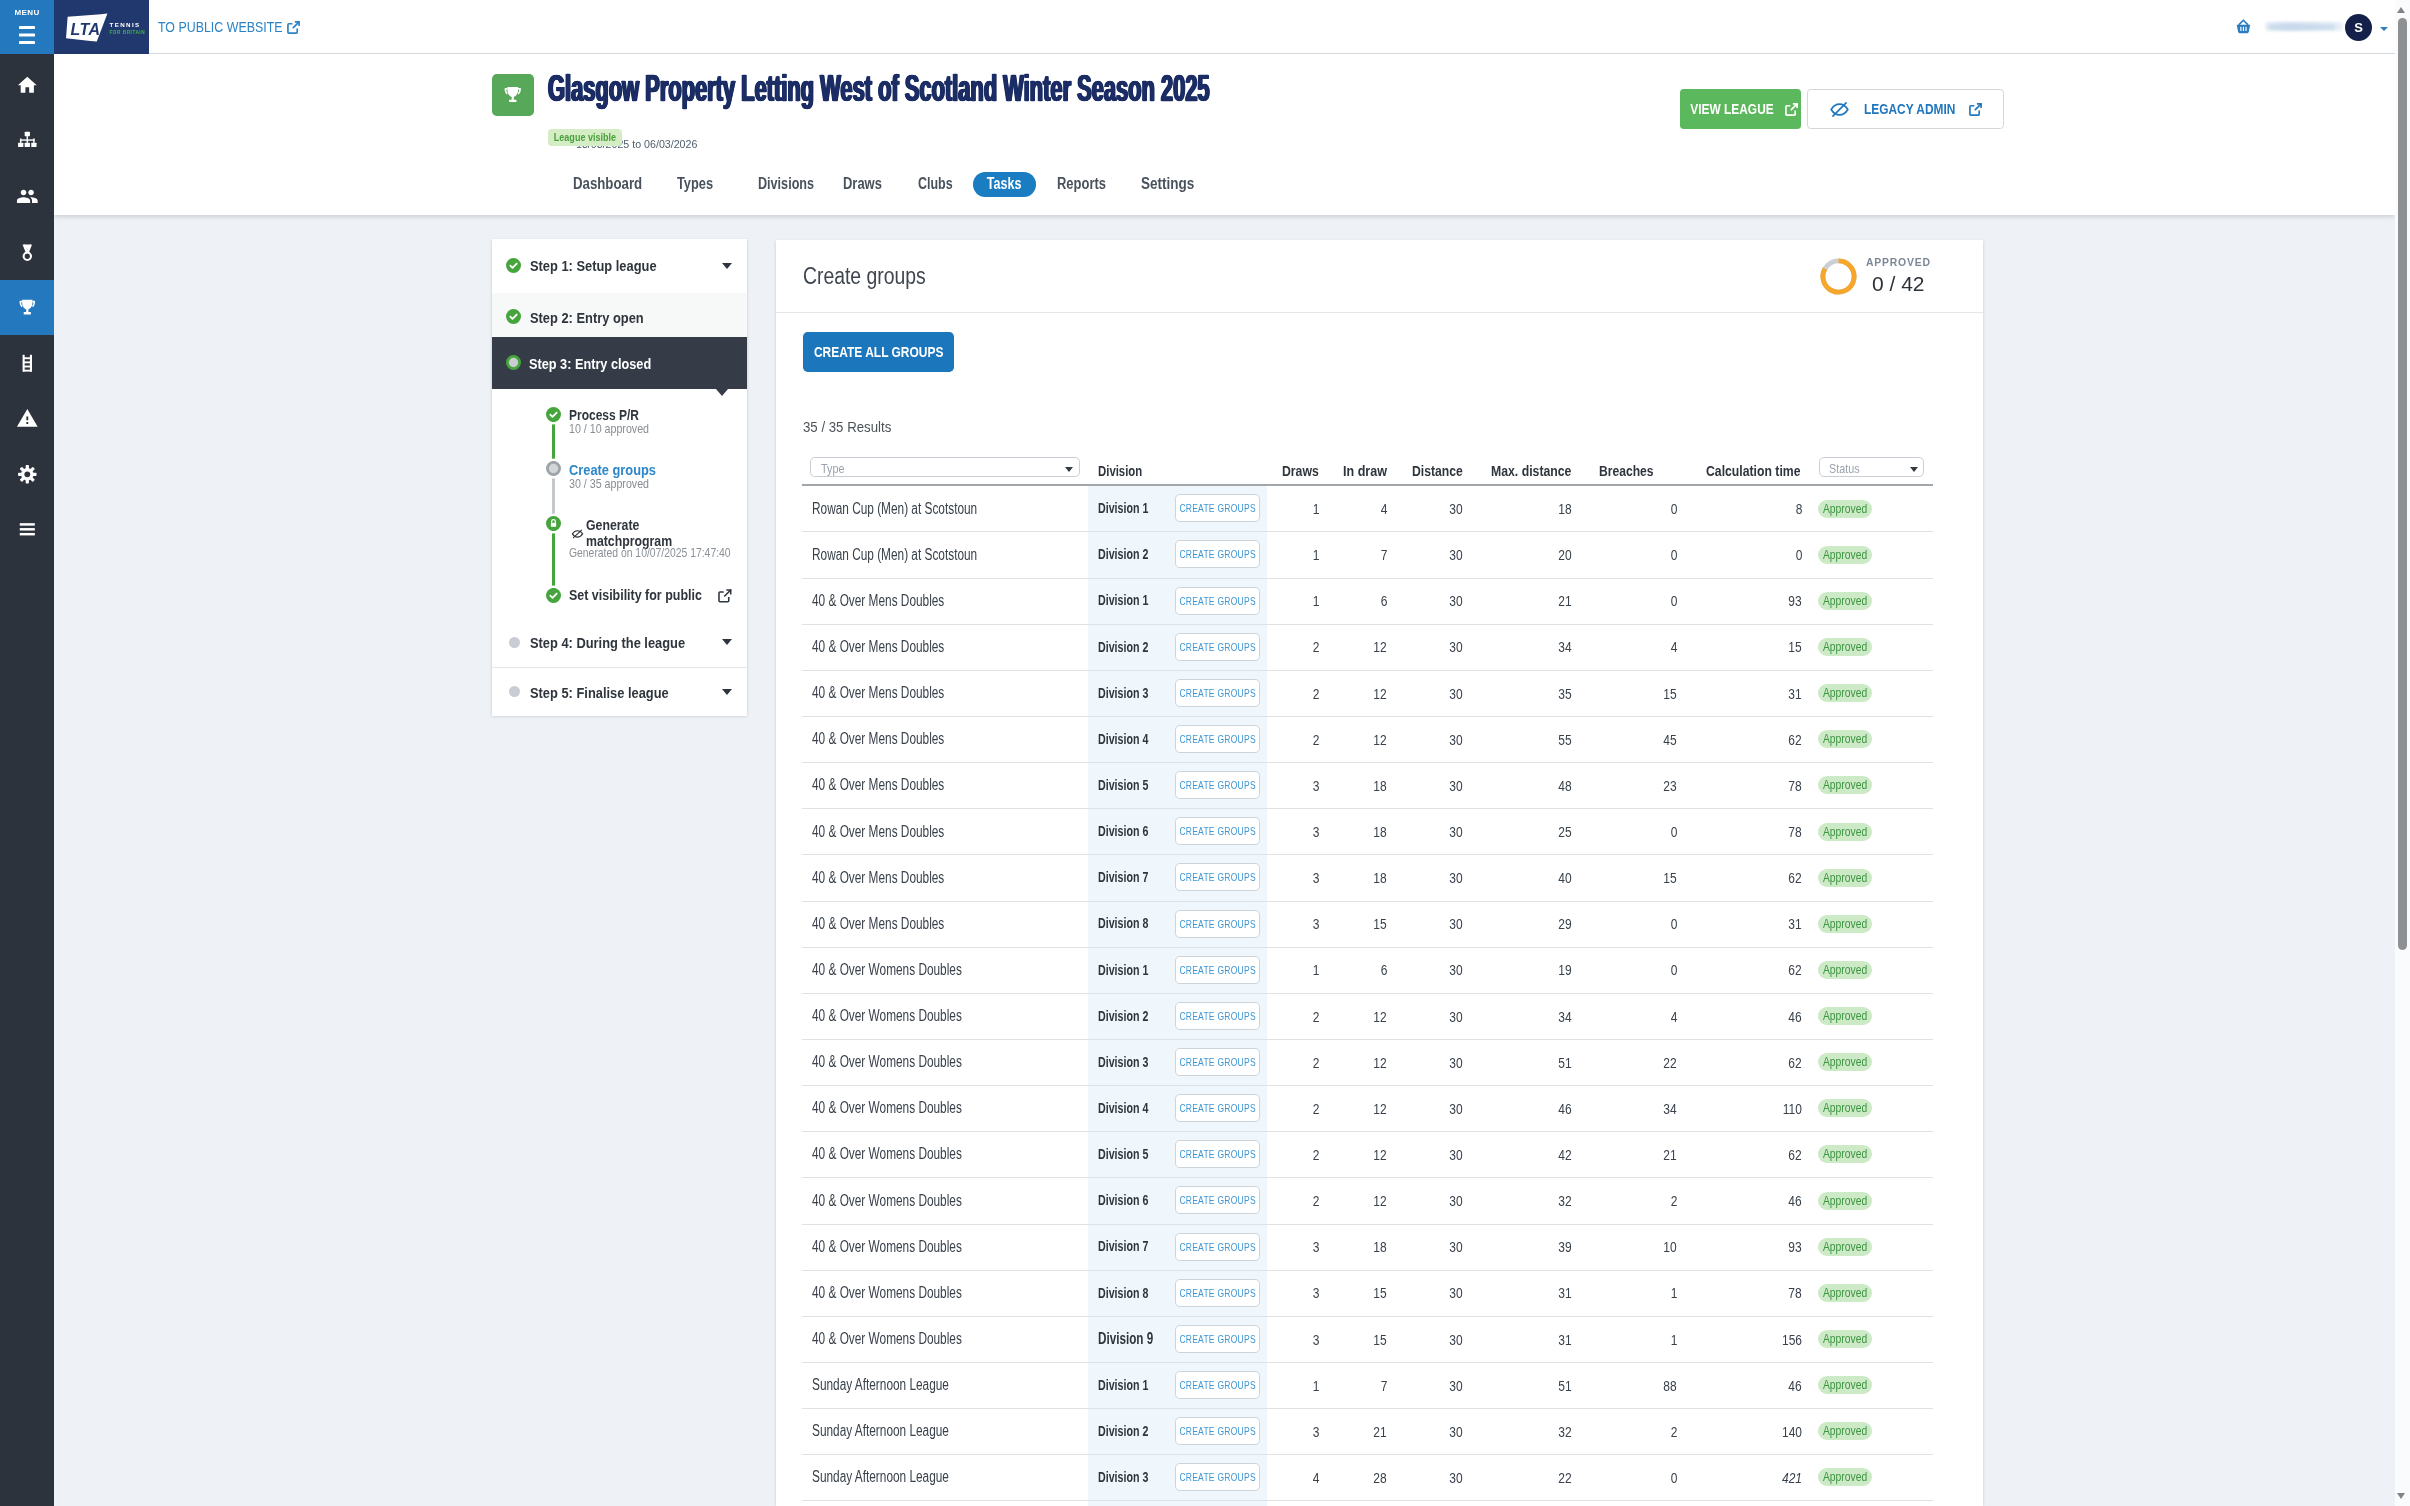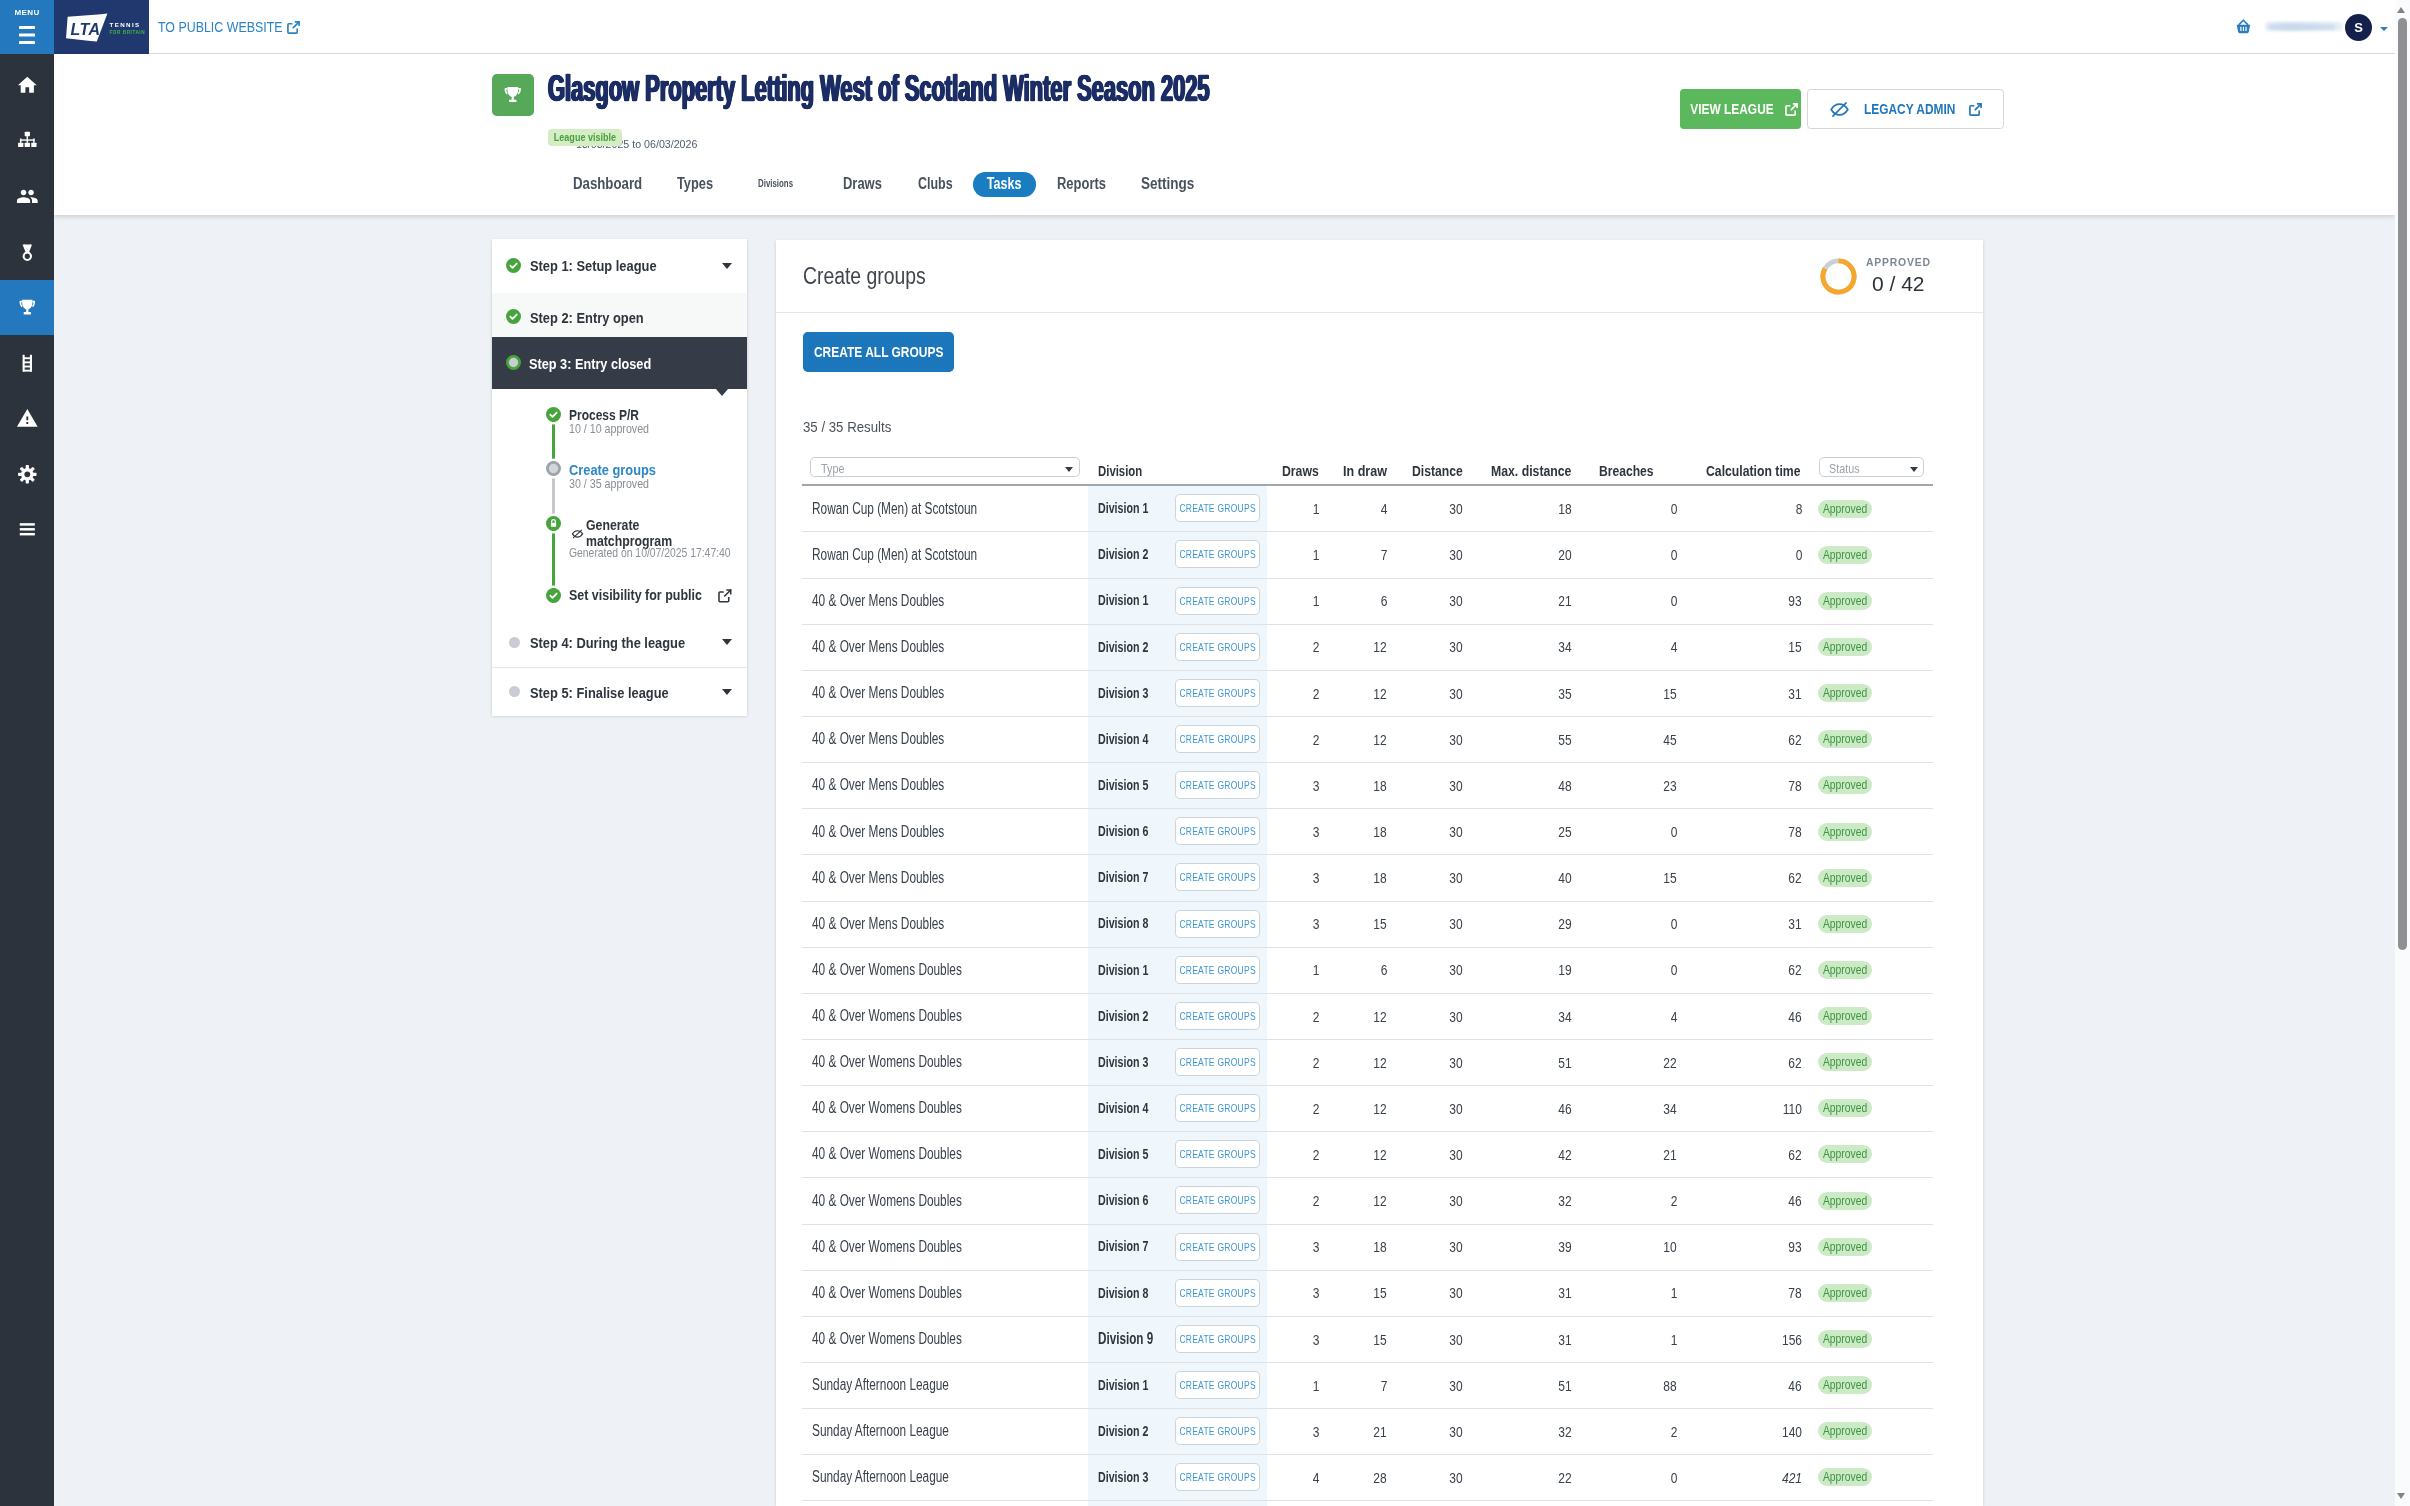--- a/index.html
+++ b/index.html
@@ -155,21 +155,21 @@
     <svg width="13" height="13" viewBox="0 0 14 14">
       <g fill="none" stroke="#2177bd" stroke-width="1.8">
         <path d="M11 8.2V12a1 1 0 0 1-1 1H2a1 1 0 0 1-1-1V4a1 1 0 0 1 1-1h3.8"></path>
         <path d="M8.5 1h4.5v4.5" stroke-linejoin="round"></path>
         <path d="M13 1 6.8 7.2" stroke-linecap="round"></path>
       </g>
     </svg>
   </div>
 <div class="t" style="left:573px;top:175px;font-size:16px;color:#49525c;line-height:18px;font-weight:700;"><span style="display:inline-block;transform:scaleX(0.827);transform-origin:0 50%">Dashboard</span></div>
 <div class="t" style="left:677px;top:175px;font-size:16px;color:#49525c;line-height:18px;font-weight:700;"><span style="display:inline-block;transform:scaleX(0.8);transform-origin:0 50%">Types</span></div>
-<div class="t" style="left:751px;top:175px;font-size:10px;color:#49525c;line-height:18px;font-weight:700;padding-left:7px;"><span style="display:inline-block;transform:scaleX(0.788);transform-origin:0 50%">Divisions</span></div>
+<div class="t" style="left:751px;top:175px;font-size:16px;color:#49525c;line-height:18px;font-weight:700;padding-left:7px;"><span style="display:inline-block;transform:scaleX(0.788);transform-origin:0 50%">Divisions</span></div>
 <div class="t" style="left:843px;top:175px;font-size:16px;color:#49525c;line-height:18px;font-weight:700;"><span style="display:inline-block;transform:scaleX(0.81);transform-origin:0 50%">Draws</span></div>
 <div class="t" style="left:918px;top:175px;font-size:16px;color:#49525c;line-height:18px;font-weight:700;"><span style="display:inline-block;transform:scaleX(0.778);transform-origin:0 50%">Clubs</span></div>
 <div class="t" style="left:1057px;top:175px;font-size:16px;color:#49525c;line-height:18px;font-weight:700;"><span style="display:inline-block;transform:scaleX(0.81);transform-origin:0 50%">Reports</span></div>
 <div class="t" style="left:1141px;top:175px;font-size:16px;color:#49525c;line-height:18px;font-weight:700;"><span style="display:inline-block;transform:scaleX(0.844);transform-origin:0 50%">Settings</span></div>
 <div class="a" style="left:973px;top:172px;width:63px;height:24.5px;background:#1a7dc2;border-radius:12.2px;display:flex;align-items:center;justify-content:center;">
     <span style="font-size:16px;font-weight:bold;color:#fff;display:inline-block;transform:scaleX(.782)">Tasks</span>
   </div>
 <div class="a" style="left:492px;top:239px;width:255px;height:477px;background:#fff;box-shadow:0 0.9px 2.8px rgba(40,50,60,.22);"></div>
 <div class="a" style="left:492px;top:293px;width:255px;height:0.9px;background:#e4e7ea;"></div>
 <div class="a" style="left:492px;top:667px;width:255px;height:0.9px;background:#e4e7ea;"></div>

